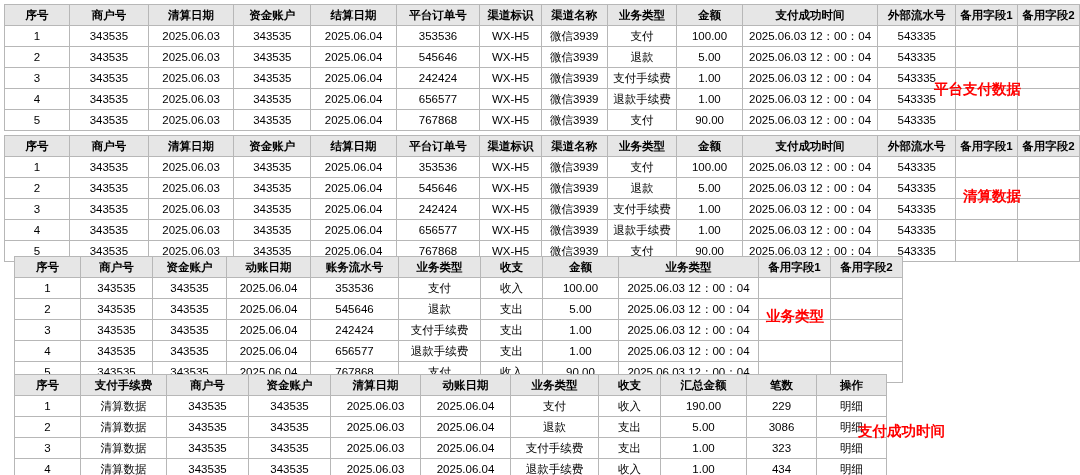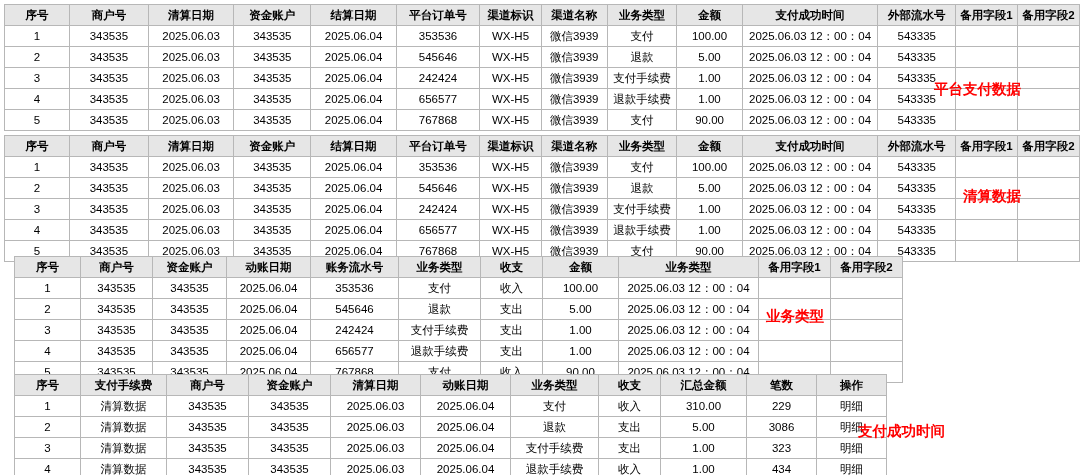--- a/index.html
+++ b/index.html
@@ -435,21 +435,21 @@
       <tbody>
         <tr>
           <td>1</td>
           <td class="bold">清算数据</td>
           <td>343535</td>
           <td>343535</td>
           <td>2025.06.03</td>
           <td>2025.06.04</td>
           <td>支付</td>
           <td>收入</td>
-          <td class="bold">310.00</td>
+          <td class="bold">190.00</td>
           <td class="bold">229</td>
           <td class="bold">明细</td>
         </tr>
         <tr>
           <td>2</td>
           <td class="bold">清算数据</td>
           <td>343535</td>
           <td>343535</td>
           <td>2025.06.03</td>
           <td>2025.06.04</td>

